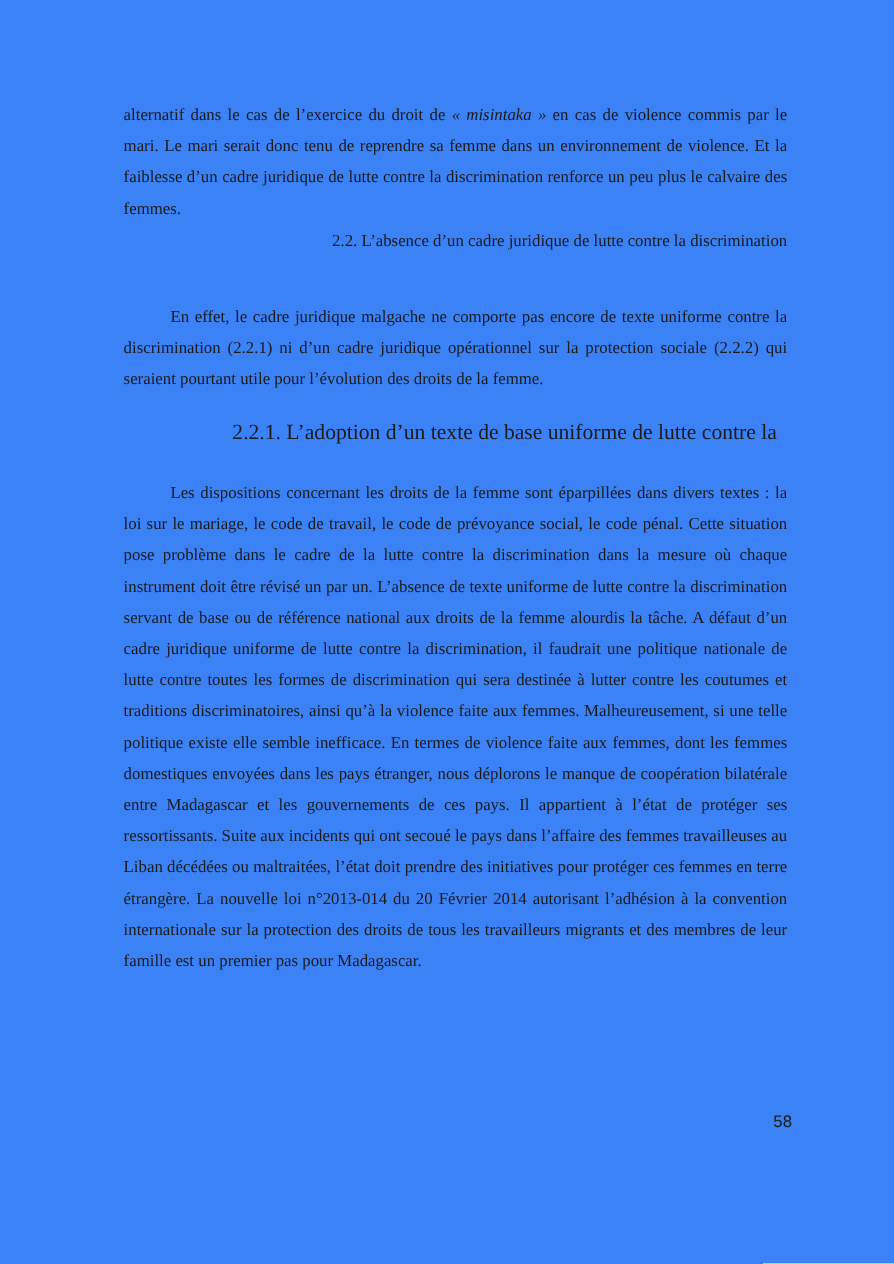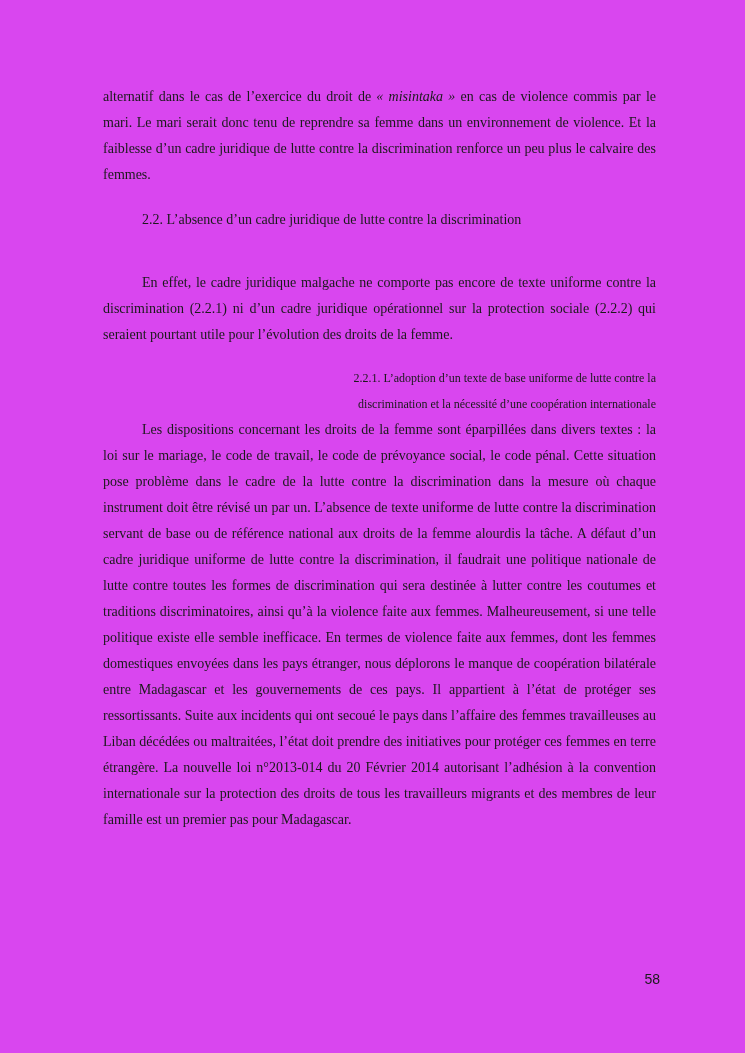--- a/index.html
+++ b/index.html
@@ -4,21 +4,21 @@
   <style>
     html, body {
       margin: 0;
       padding: 0;
       background: #ffffff;
     }
     .page {
       position: relative;
       width: 745px;
       height: 1053px;
-      background: #d946ef;
+      background: #3b82f6;
       overflow: hidden;
       font-family: "Liberation Serif", serif;
       color: #1a1a1a;
     }
     .content {
       position: absolute;
       left: 103px;
       top: 84px;
       width: 553px;
     }
@@ -29,43 +29,43 @@
       text-align: justify;
       color: #1a1a1a;
     }
     .body-para.indent {
       text-indent: 39px;
     }
     .para-1 { height: 104px; }
     .para-2 { margin-top: 37px; height: 78px; }
     .para-3 { margin-top: 0; height: 442px; }
     .heading-22 {
-      margin: 19px 0 0 0;
+      margin: 1px 0 0 0;
       height: 26px;
       font-size: 14px;
       line-height: 26px;
       text-indent: 39px;
-      text-align: left;
+      text-align: right;
     }
     .heading-221 {
       margin: 17px 0 0 37px;
       height: 52px;
-      font-size: 12px;
+      font-size: 18px;
       line-height: 26px;
-      text-align: right;
+      text-align: center;
     }
     .heading-221 .h221-line1 {
       text-indent: 45px;
     }
     .italic {
       font-style: italic;
     }
     .page-number {
       position: absolute;
-      top: 970px;
+      top: 925px;
       right: 85px;
       font-family: "Liberation Sans", sans-serif;
       font-size: 14px;
       line-height: 18px;
       color: #1a1a1a;
     }
   </style>
 </head>
 <body>
 
@@ -73,21 +73,20 @@
   <div class="content">
 
     <p class="body-para para-1"><span>alternatif dans le cas de l’exercice du droit de </span><span class="italic">« misintaka »</span><span> en cas de violence commis par le mari. Le mari serait donc tenu de reprendre sa femme dans un environnement de violence. Et la faiblesse d’un cadre juridique de lutte contre la discrimination renforce un peu plus le calvaire des femmes.</span></p>
 
     <p class="heading-22">2.2. L’absence d’un cadre juridique de lutte contre la discrimination</p>
 
     <p class="body-para indent para-2">En effet, le cadre juridique malgache ne comporte pas encore de texte uniforme contre la discrimination (2.2.1) ni d’un cadre juridique opérationnel sur la protection sociale (2.2.2) qui seraient pourtant utile pour l’évolution des droits de la femme.</p>
 
     <div class="heading-221">
       <div class="h221-line1">2.2.1. L’adoption d’un texte de base uniforme de lutte contre la</div>
-      <div class="h221-line2">discrimination et la nécessité d’une coopération internationale</div>
     </div>
 
     <p class="body-para indent para-3">Les dispositions concernant les droits de la femme sont éparpillées dans divers textes : la loi sur le mariage, le code de travail, le code de prévoyance social, le code pénal. Cette situation pose problème dans le cadre de la lutte contre la discrimination dans la mesure où chaque instrument doit être révisé un par un. L’absence de texte uniforme de lutte contre la discrimination servant de base ou de référence national aux droits de la femme alourdis la tâche. A défaut d’un cadre juridique uniforme de lutte contre la discrimination, il faudrait une politique nationale de lutte contre toutes les formes de discrimination qui sera destinée à lutter contre les coutumes et traditions discriminatoires, ainsi qu’à la violence faite aux femmes. Malheureusement, si une telle politique existe elle semble inefficace. En termes de violence faite aux femmes, dont les femmes domestiques envoyées dans les pays étranger, nous déplorons le manque de coopération bilatérale entre Madagascar et les gouvernements de ces pays. Il appartient à l’état de protéger ses ressortissants. Suite aux incidents qui ont secoué le pays dans l’affaire des femmes travailleuses au Liban décédées ou maltraitées, l’état doit prendre des initiatives pour protéger ces femmes en terre étrangère. La nouvelle loi n°2013-014 du 20 Février 2014 autorisant l’adhésion à la convention internationale sur la protection des droits de tous les travailleurs migrants et des membres de leur famille est un premier pas pour Madagascar.</p>
 
   </div>
 
   <div class="page-number">58</div>
 </div>
 
 </body></html>

